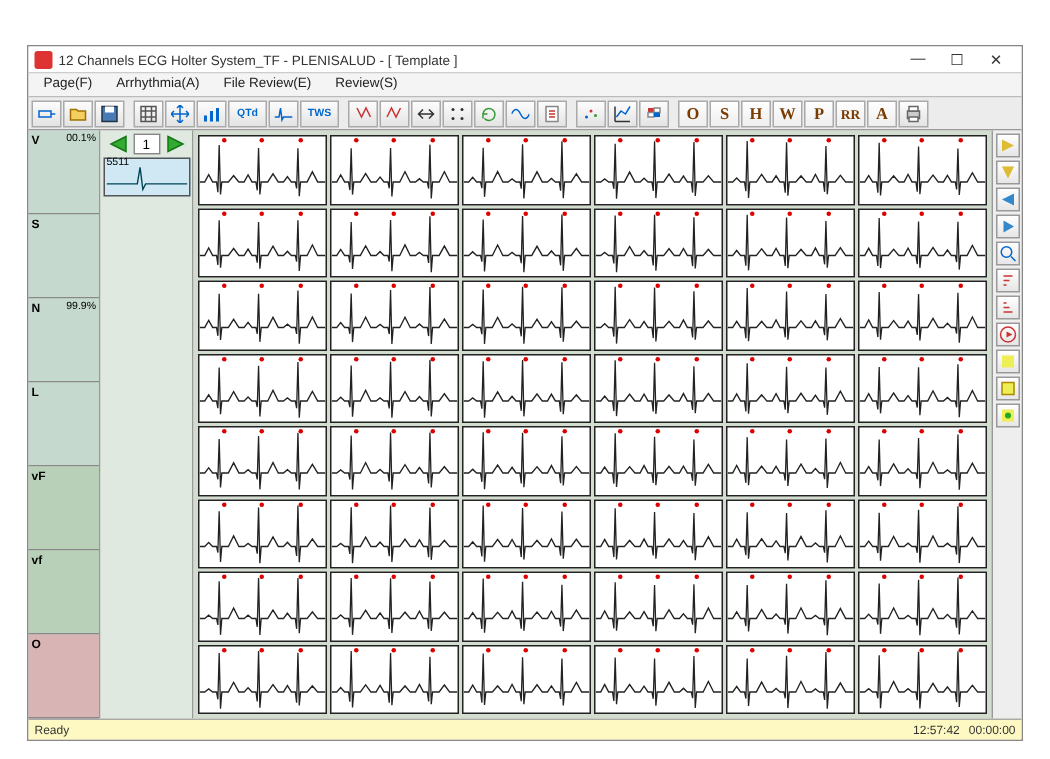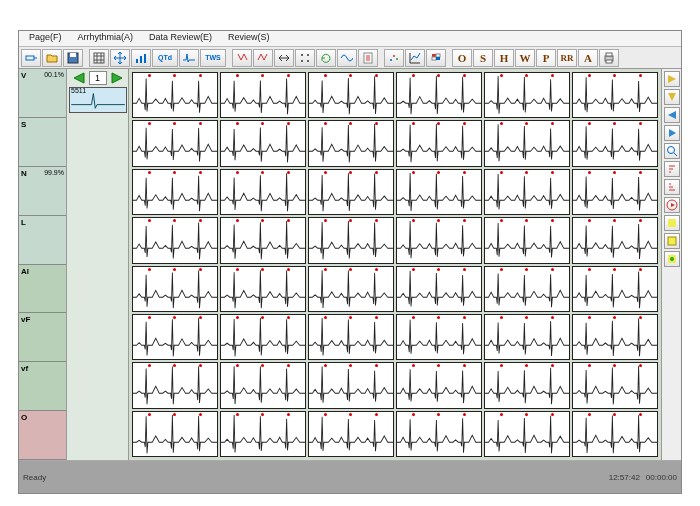--- a/index.html
+++ b/index.html
@@ -34,34 +34,43 @@
   .thumb svg { width:100%; height:100%; }
   .midspacer { flex:1; }
   .pageinfo { border:1px solid #666; background:#f7f7f0; padding:2px 3px; font-size:8px; line-height:10px; color:#000; }
   .grid { flex:1; background:#d2dccf; padding:3px; display:grid; grid-template-columns:repeat(6,1fr); grid-template-rows:repeat(8,1fr); gap:2px; min-height:0; }
   .cell { border:1px solid #222; background:#fff; position:relative; overflow:hidden; }
   .cell .dot { position:absolute; top:1px; width:3px; height:3px; background:#d00; border-radius:50%; }
   .cell svg { width:100%; height:100%; display:block; }
   .rightbar { width:20px; background:#eee; border-left:1px solid #999; display:flex; flex-direction:column; align-items:center; padding-top:2px; gap:2px; }
   .rbtn { width:16px; height:16px; border:1px solid #999; background:linear-gradient(#fff,#e6e6e6); display:flex; align-items:center; justify-content:center; }
   .rbtn svg { width:12px;height:12px; }
-  .statusbar { height:14px; background:#a3a3a3; border-top:1px solid #aaa; display:flex; align-items:center; font-size:8px; color:#333; padding:16px 4px; }
+  .statusbar { height:14px; background:#fef9c3; border-top:1px solid #aaa; display:flex; align-items:center; font-size:8px; color:#333; padding:0 4px; }
   .statusbar .sleft { flex:1; }
 </style>
 </head>
 <body>
 
 <div class="outer">
 <div class="window">
 
+  <div class="titlebar">
+    <div class="appicon"></div>
+    <div class="title">12 Channels ECG Holter System_TF - PLENISALUD - [ Template ]</div>
+    <div class="winbtns">
+      <div class="winbtn">—</div>
+      <div class="winbtn">☐</div>
+      <div class="winbtn">✕</div>
+    </div>
+  </div>
 
   <div class="menubar">
     <div class="menuitem">Page(F)</div>
     <div class="menuitem">Arrhythmia(A)</div>
-    <div class="menuitem">Data Review(E)</div>
+    <div class="menuitem">File Review(E)</div>
     <div class="menuitem">Review(S)</div>
   </div>
 
   <div class="toolbar">
     <div class="tbtn">
           <svg viewBox="0 0 12 12">
             <rect x="1" y="4" width="8" height="4" fill="none" stroke="#06c"></rect>
             <path d="M9 6 L12 6" stroke="#06c"></path>
           </svg>
         </div>
@@ -190,23 +199,20 @@
           </div>
           <div class="catrow" style="background: rgb(198, 217, 206);">
             <span class="lbl">S</span>
           </div>
           <div class="catrow" style="background: rgb(198, 217, 206);">
             <span class="lbl">N</span>
             <span class="pct">99.9%</span>
           </div>
           <div class="catrow" style="background: rgb(198, 217, 206);">
             <span class="lbl">L</span>
-          </div>
-          <div class="catrow" style="background: rgb(184, 208, 184);">
-            <span class="lbl">Al</span>
           </div>
           <div class="catrow" style="background: rgb(184, 208, 184);">
             <span class="lbl">vF</span>
           </div>
           <div class="catrow" style="background: rgb(184, 208, 184);">
             <span class="lbl">vf</span>
           </div>
           <div class="catrow" style="background: rgb(217, 180, 180);">
             <span class="lbl">O</span>
           </div>

